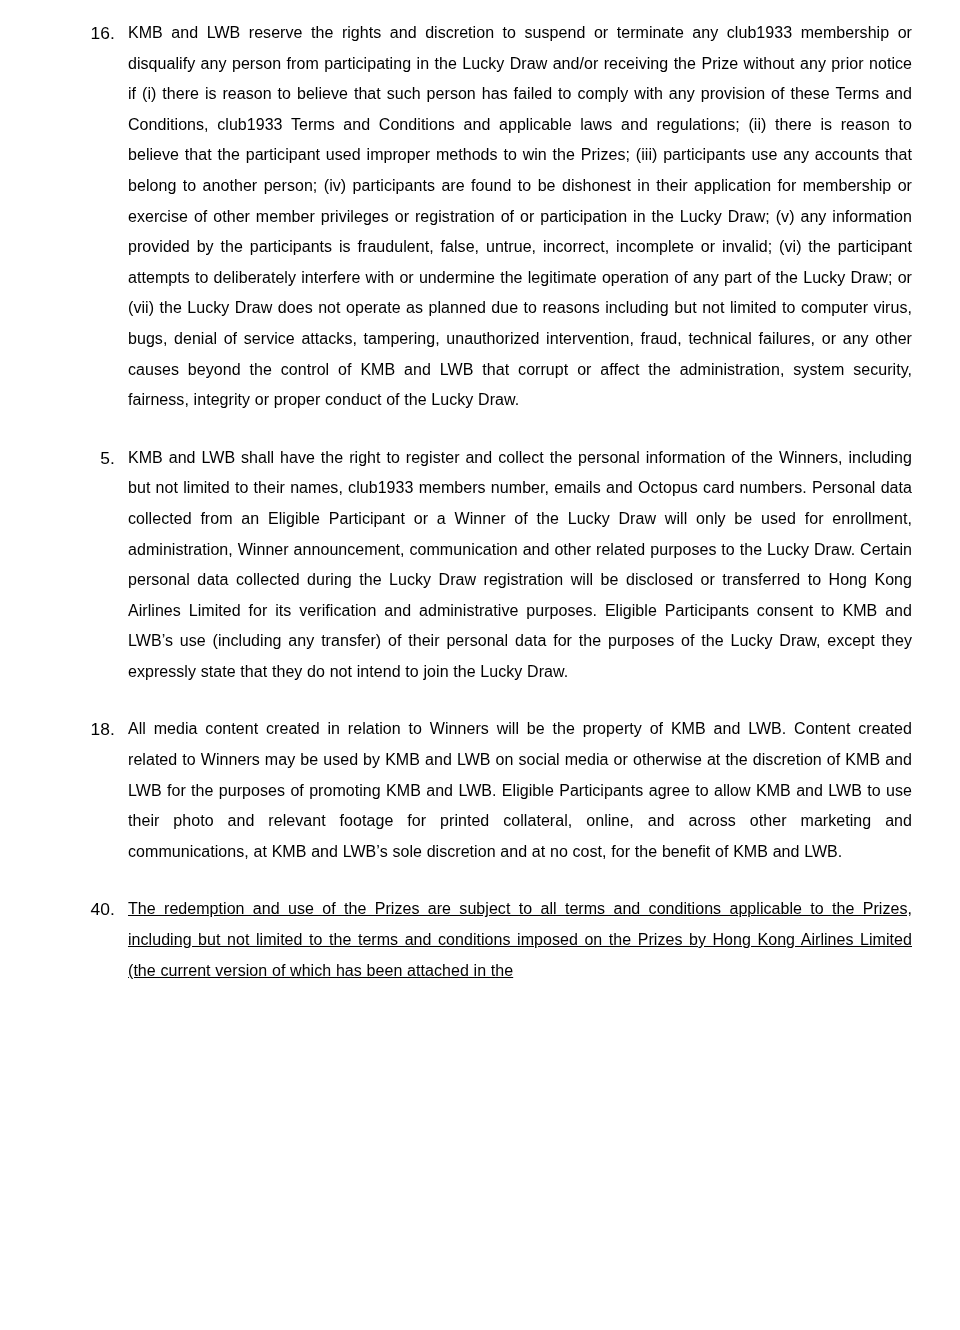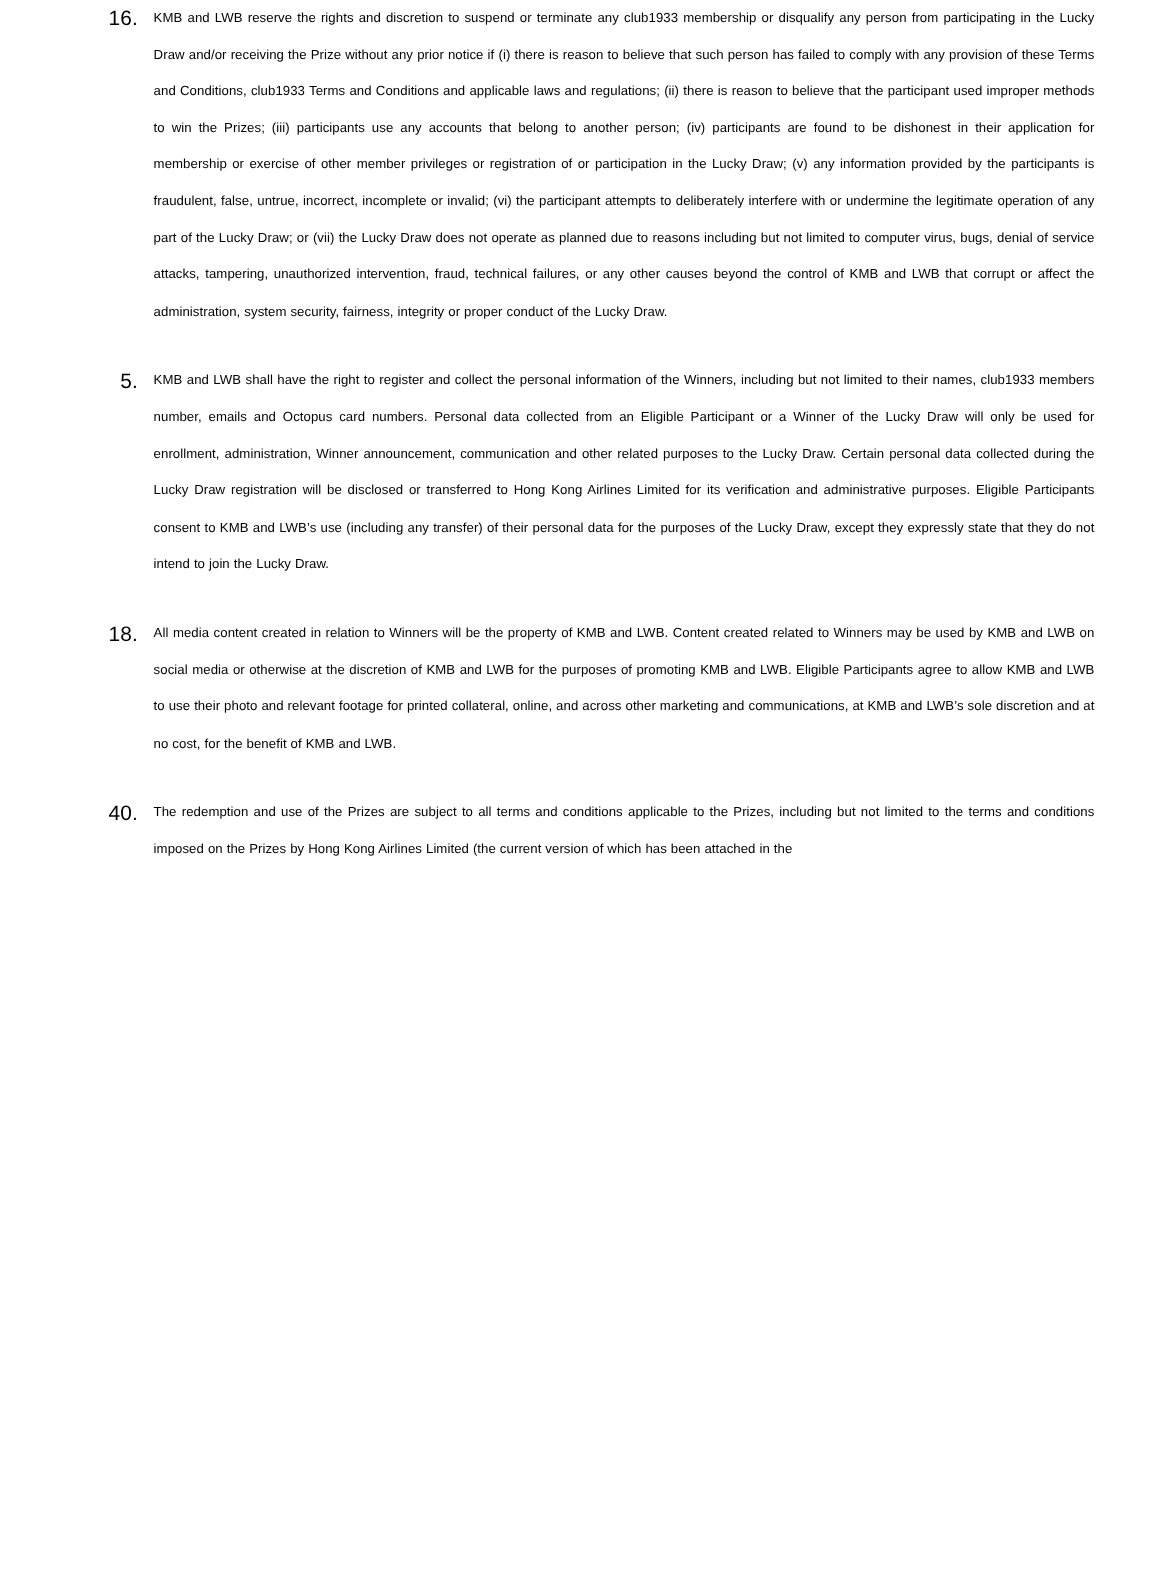--- a/index.html
+++ b/index.html
@@ -12,49 +12,50 @@
     height: 1330px;
     font-family: "Liberation Sans", sans-serif;
     color: #000000;
     overflow: hidden;
   }
   .page {
     position: relative;
     width: 960px;
     height: 1330px;
     box-sizing: border-box;
-    padding: 0 48px 0 84px;
+    padding: 18px 48px 0 84px;
   }
   .clause {
     display: flex;
     align-items: flex-start;
     margin-bottom: 27px;
   }
   .clause-number {
     flex: 0 0 44px;
     width: 44px;
     text-align: right;
     padding-right: 13px;
     box-sizing: border-box;
     font-size: 17.4px;
     line-height: 30.6px;
     letter-spacing: 0.1px;
   }
   .clause-body {
     flex: 1 1 auto;
-    font-size: 11px;
+    font-size: 16px;
     line-height: 30.6px;
     text-align: justify;
     text-justify: inter-word;
     letter-spacing: 0.05px;
     word-spacing: 0.2px;
     hyphens: none;
   }
   .clause-body.last-partial {
     text-align: justify;
+    text-decoration: underline;
   }
 </style>
 </head>
 <body>
 
 <div class="page">
 
   <div class="clause">
     <div class="clause-number">16.</div>
     <div class="clause-body">KMB and LWB reserve the rights and discretion to suspend or terminate any club1933 membership or disqualify any person from participating in the Lucky Draw and/or receiving the Prize without any prior notice if (i) there is reason to believe that such person has failed to comply with any provision of these Terms and Conditions, club1933 Terms and Conditions and applicable laws and regulations; (ii) there is reason to believe that the participant used improper methods to win the Prizes; (iii) participants use any accounts that belong to another person; (iv) participants are found to be dishonest in their application for membership or exercise of other member privileges or registration of or participation in the Lucky Draw; (v) any information provided by the participants is fraudulent, false, untrue, incorrect, incomplete or invalid; (vi) the participant attempts to deliberately interfere with or undermine the legitimate operation of any part of the Lucky Draw; or (vii) the Lucky Draw does not operate as planned due to reasons including but not limited to computer virus, bugs, denial of service attacks, tampering, unauthorized intervention, fraud, technical failures, or any other causes beyond the control of KMB and LWB that corrupt or affect the administration, system security, fairness, integrity or proper conduct of the Lucky Draw.</div>

